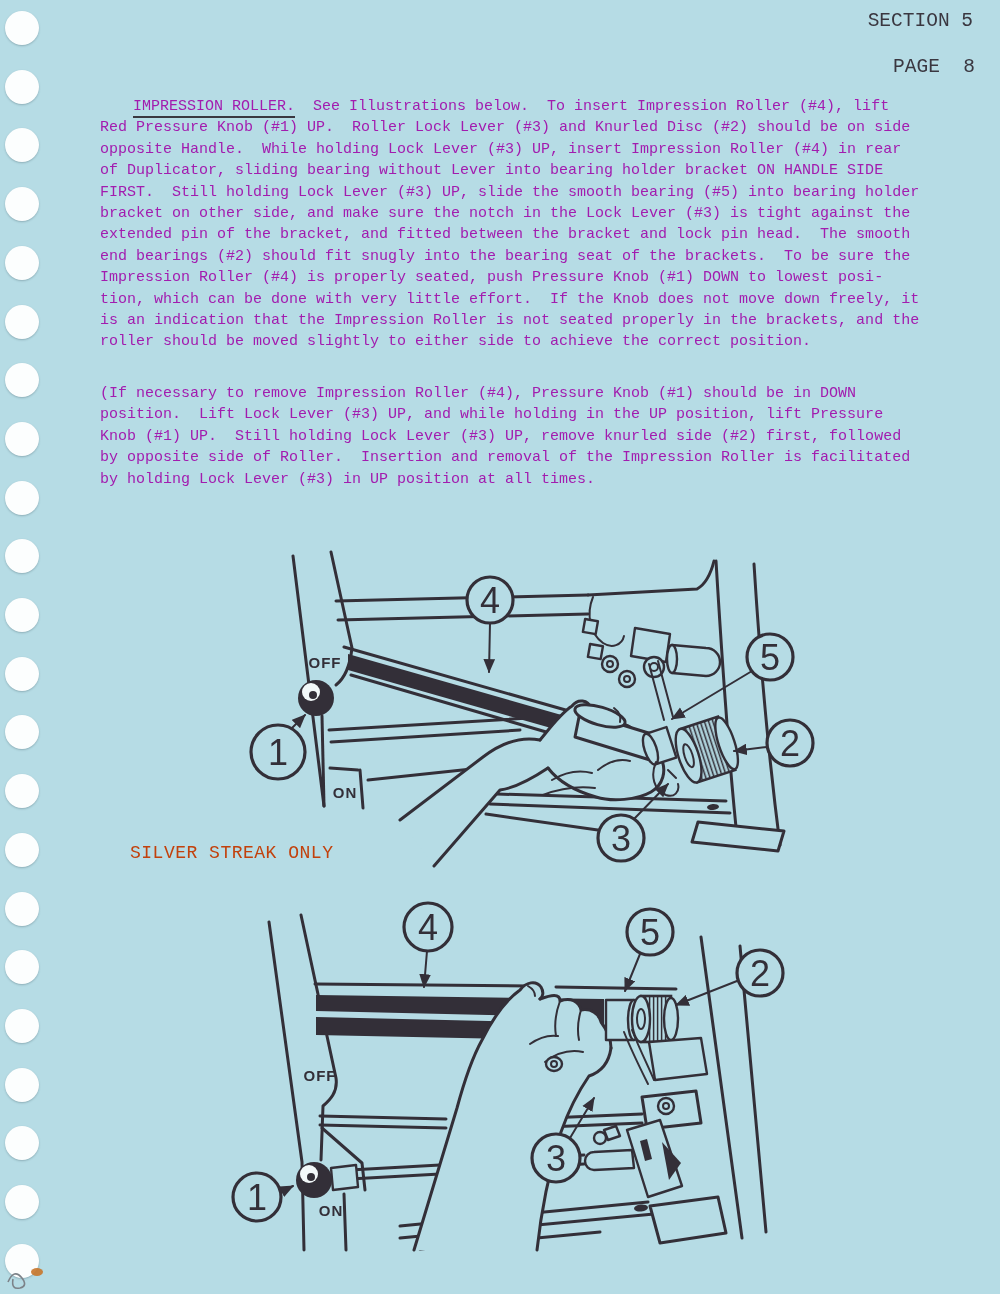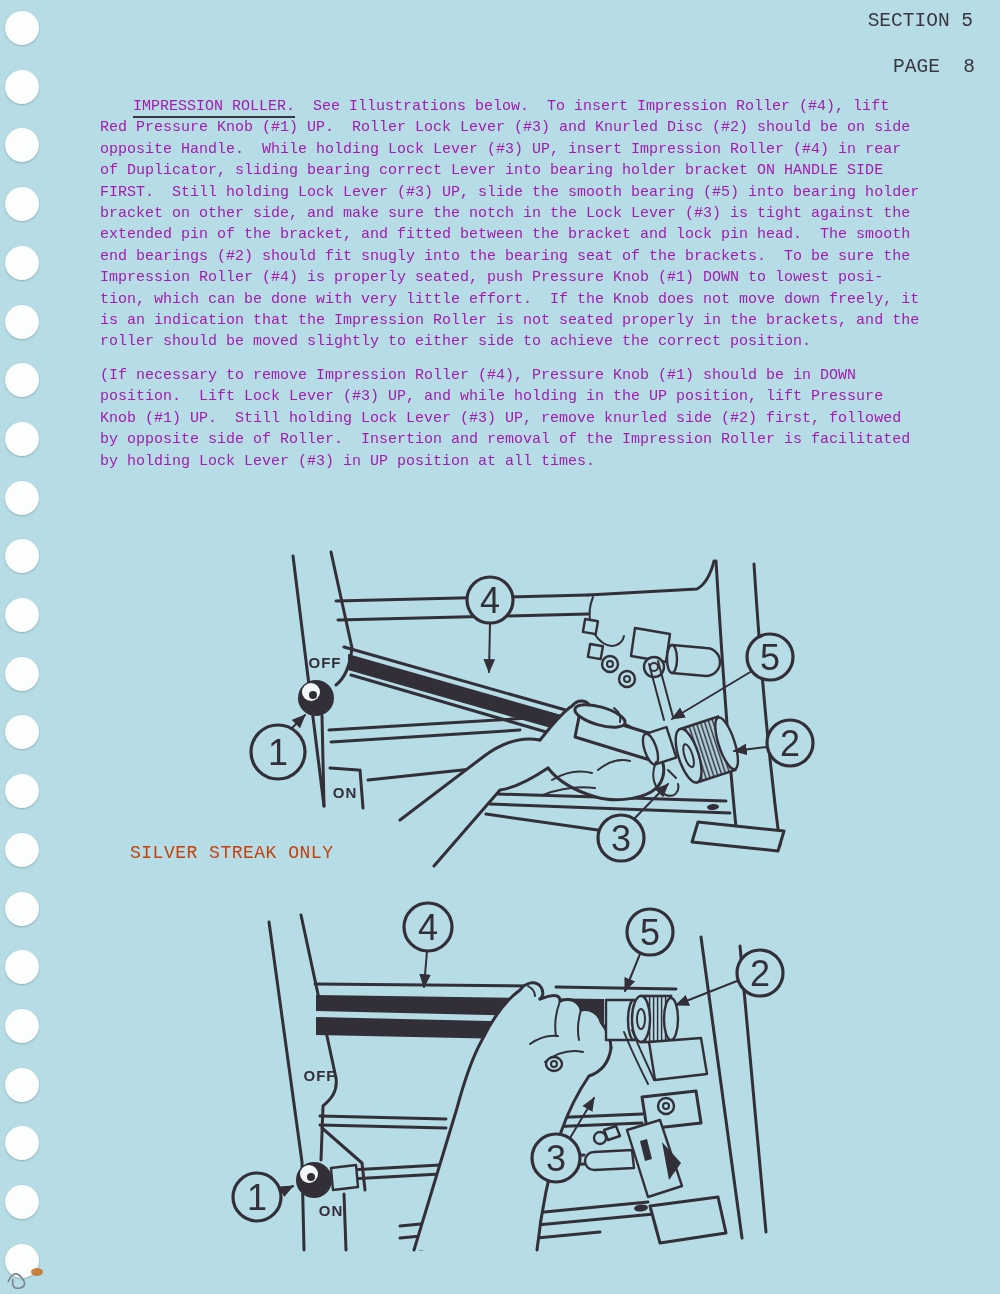--- a/index.html
+++ b/index.html
@@ -65,32 +65,32 @@
     <div class="hole" style="top: 1243.7px;"></div>
   </div>
 
 <div class="hdr" style="top:10px;right:27px;">SECTION 5</div>
 <div class="hdr" style="top:56px;right:25px;">PAGE  8</div>
 
 <div class="para" style="top:96px;">
   <div class="typeline indent1"><span class="u">IMPRESSION ROLLER.</span><span>  See Illustrations below.  To insert Impression Roller (#4), lift</span></div>
   <div class="typeline">Red Pressure Knob (#1) UP.  Roller Lock Lever (#3) and Knurled Disc (#2) should be on side</div>
   <div class="typeline">opposite Handle.  While holding Lock Lever (#3) UP, insert Impression Roller (#4) in rear</div>
-  <div class="typeline">of Duplicator, sliding bearing correct Lever into bearing holder bracket ON HANDLE SIDE</div>
+  <div class="typeline">of Duplicator, sliding bearing without Lever into bearing holder bracket ON HANDLE SIDE</div>
   <div class="typeline">FIRST.  Still holding Lock Lever (#3) UP, slide the smooth bearing (#5) into bearing holder</div>
   <div class="typeline">bracket on other side, and make sure the notch in the Lock Lever (#3) is tight against the</div>
   <div class="typeline">extended pin of the bracket, and fitted between the bracket and lock pin head.  The smooth</div>
   <div class="typeline">end bearings (#2) should fit snugly into the bearing seat of the brackets.  To be sure the</div>
   <div class="typeline">Impression Roller (#4) is properly seated, push Pressure Knob (#1) DOWN to lowest posi-</div>
   <div class="typeline">tion, which can be done with very little effort.  If the Knob does not move down freely, it</div>
   <div class="typeline">is an indication that the Impression Roller is not seated properly in the brackets, and the</div>
   <div class="typeline">roller should be moved slightly to either side to achieve the correct position.</div>
 </div>
 
-<div class="para" style="top:365px;">
+<div class="para" style="top:383px;">
   <div class="typeline">(If necessary to remove Impression Roller (#4), Pressure Knob (#1) should be in DOWN</div>
   <div class="typeline">position.  Lift Lock Lever (#3) UP, and while holding in the UP position, lift Pressure</div>
   <div class="typeline">Knob (#1) UP.  Still holding Lock Lever (#3) UP, remove knurled side (#2) first, followed</div>
   <div class="typeline">by opposite side of Roller.  Insertion and removal of the Impression Roller is facilitated</div>
   <div class="typeline">by holding Lock Lever (#3) in UP position at all times.</div>
 </div>
 
 <svg style="left:248px;top:538px;" width="570" height="348" viewBox="248 538 570 348">
   <defs>
     <marker id="ah1" viewBox="0 0 12 10" refX="11" refY="5" markerWidth="14" markerHeight="12" orient="auto-start-reverse" markerUnits="userSpaceOnUse">

